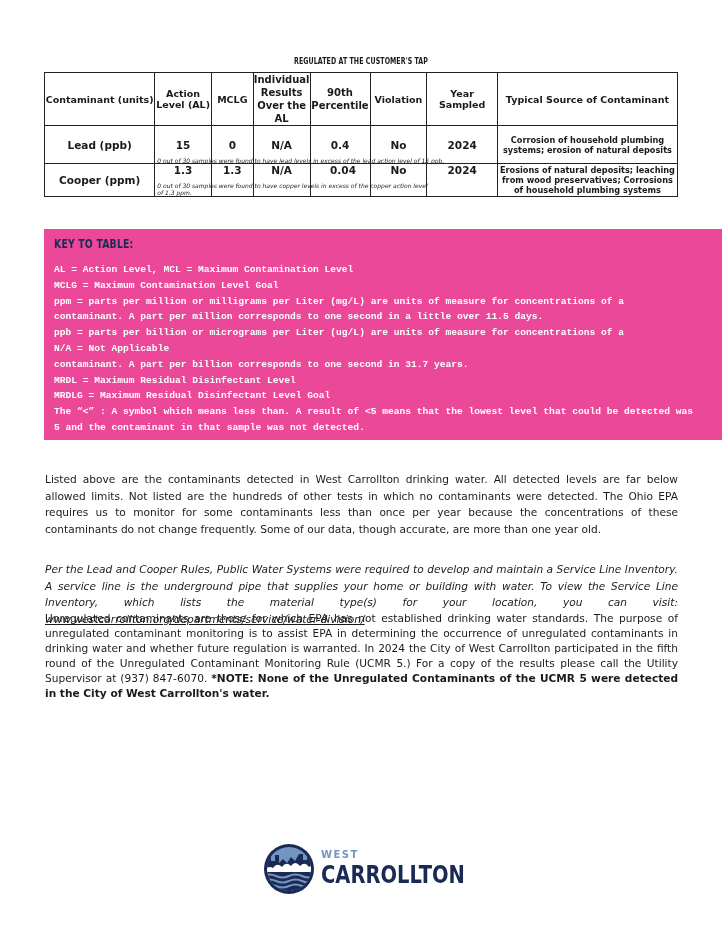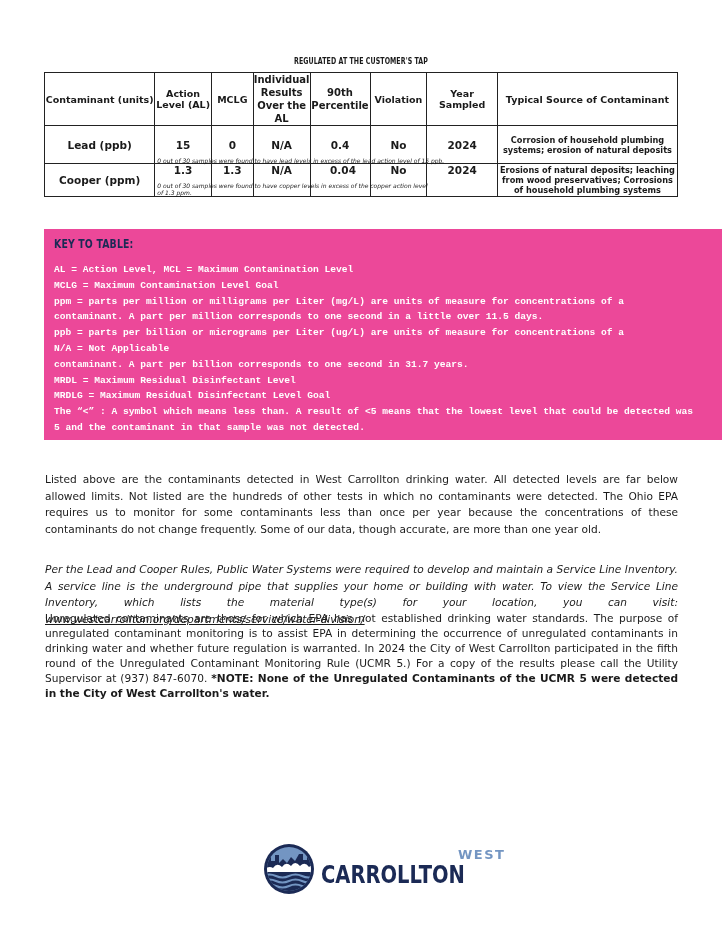--- a/index.html
+++ b/index.html
@@ -20,21 +20,21 @@
   .key-lines div{white-space:nowrap;}
   .para{position:absolute;left:45px;width:633px;font-family:"DejaVu Sans",sans-serif;font-size:10.6px;line-height:16.6px;text-align:justify;color:#1a1a1a;margin-top:12px;}
   .p1{top:459px;}
   .p2{top:549px;font-style:italic;}
   .p2 a{color:#1a1a1a;text-decoration:underline;}
   .p3{top:599px;line-height:15px;}
   .p3 b{font-weight:bold;}
   .logo{position:absolute;left:263px;top:843px;display:flex;align-items:center;}
   .logo-mark{width:52px;height:52px;}
   .logo-text{margin-left:6px;display:flex;flex-direction:column;}
-  .logo-west{font-family:"DejaVu Sans",sans-serif;font-weight:bold;color:#7395c2;font-size:13px;letter-spacing:1.5px;line-height:12px;text-align:right;}
+  .logo-west{font-family:"DejaVu Sans",sans-serif;font-weight:bold;color:#7395c2;font-size:10px;letter-spacing:1.5px;line-height:12px;}
   .logo-name{font-family:"DejaVu Sans",sans-serif;font-weight:bold;color:#1b2a55;font-size:25px;letter-spacing:0px;line-height:28px;transform:scaleX(0.78);transform-origin:left;}
 </style>
 </head>
 <body>
 
 <div class="table-title">REGULATED AT THE CUSTOMER'S TAP</div>
 
 <table class="reg">
   <colgroup>
     <col style="width:111px">

